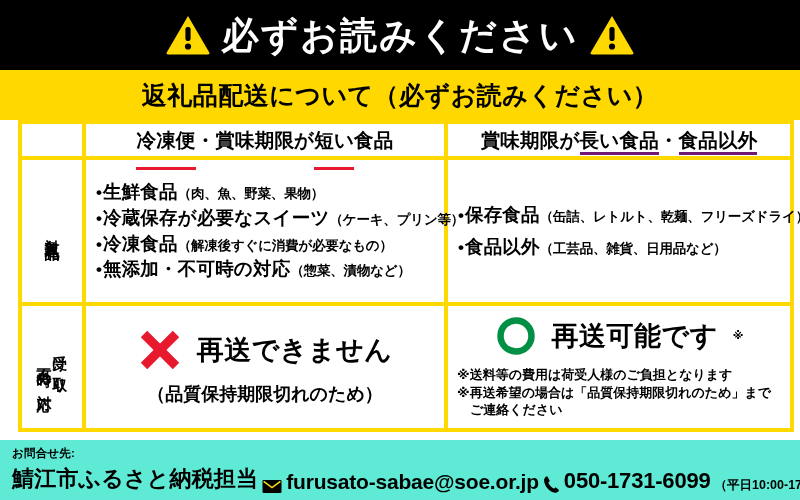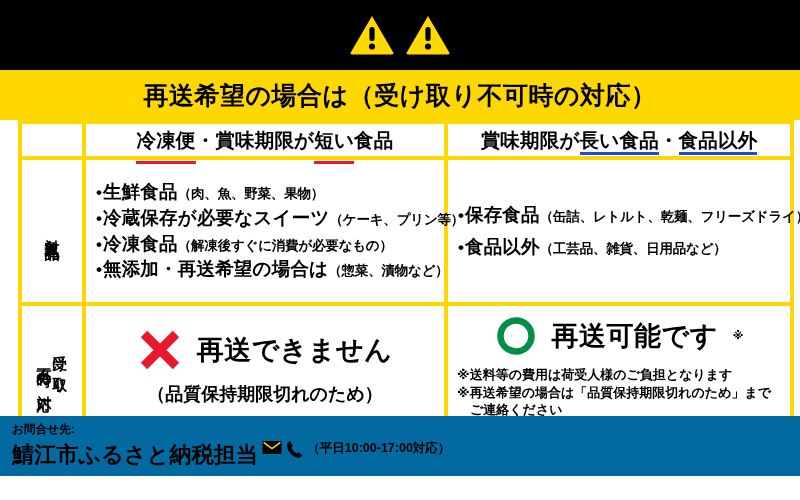--- a/index.html
+++ b/index.html
@@ -90,22 +90,22 @@
     text-align: center;
     padding: 9px 4px;
   }
   .hdr-text {
     font-size: 19.5px;
     font-weight: bold;
     color: #000;
     white-space: nowrap;
     letter-spacing: 0.2px;
   }
-  .u-red  { border-bottom: 3px solid #E8192C; padding-bottom: 10px; }
-  .u-green{ border-bottom: 3px solid #1d4ed8; padding-bottom: 1px; }
+  .u-red  { border-bottom: 3px solid #E8192C; padding-bottom: 16px; }
+  .u-green{ border-bottom: 3px solid #701a75; padding-bottom: 1px; }
 
   
   .vlabel {
     writing-mode: vertical-rl;
     text-orientation: upright;
     font-size: 15px;
     font-weight: bold;
     letter-spacing: 2px;
     line-height: 1.05;
     color: #000;
@@ -172,35 +172,35 @@
     font-weight: bold;
     color: #000;
     line-height: 1.35;
     white-space: nowrap;
   }
   .note-indent { padding-left: 13px; }
 
   
   .footer-band {
     position: absolute;
-    left: 0; top: 416px;
+    left: 0; top: 440px;
     width: 800px; height: 60px;
-    background: #0369a1;
+    background: #5eead4;
     padding: 6px 12px 0 12px;
     box-sizing: border-box;
   }
   .footer-label {
     font-size: 11.5px;
     font-weight: bold;
     color: #000;
     letter-spacing: 0.2px;
   }
   .footer-main {
     display: flex;
-    align-items: flex-start;
+    align-items: flex-end;
     gap: 4px;
     margin-top: 3px;
     white-space: nowrap;
   }
   .f-dept { font-size: 22px; font-weight: bold; color: #000; letter-spacing: 0.2px; }
   .f-mail { font-size: 21px; font-weight: bold; color: #000; letter-spacing: -0.2px; }
   .f-tel  { font-size: 22px; font-weight: bold; color: #000; letter-spacing: -0.2px; }
   .f-hours{ font-size: 12.5px; font-weight: bold; color: #000; }
   .ico { display: inline-block; line-height: 0; }
 </style>
@@ -210,31 +210,32 @@
 <div id="poster">
 
   <div class="header-band">
     <span class="warn-tri">
       <svg viewBox="0 0 46 42">
         <path d="M23 2 L44 38 Q45.5 40.5 42.5 40.5 L3.5 40.5 Q0.5 40.5 2 38 Z" fill="#FFD800"></path>
         <rect x="20.4" y="13" width="5.2" height="14" rx="2.2" fill="#000"></rect>
         <circle cx="23" cy="32.5" r="3.1" fill="#000"></circle>
       </svg>
     </span>
+    <span class="header-title">必ずお読みください</span>
     <span class="warn-tri">
       <svg viewBox="0 0 46 42">
         <path d="M23 2 L44 38 Q45.5 40.5 42.5 40.5 L3.5 40.5 Q0.5 40.5 2 38 Z" fill="#FFD800"></path>
         <rect x="20.4" y="13" width="5.2" height="14" rx="2.2" fill="#000"></rect>
         <circle cx="23" cy="32.5" r="3.1" fill="#000"></circle>
       </svg>
     </span>
   </div>
 
   <div class="subtitle-band">
-    <span class="subtitle-text">再送希望の場合は（受け取り不可時の対応）</span>
+    <span class="subtitle-text">返礼品配送について（必ずお読みください）</span>
   </div>
 
   <div class="table-wrap">
     <table class="tbl">
       <tbody>
           <tr>
         <td class="c-label"></td>
         <td class="c-left hdr-cell">
           <span class="hdr-text">
             <span class="u-red">冷凍便</span><span>・</span><span>賞味期限が</span><span class="u-red">短い</span><span>食品</span>
@@ -256,21 +257,21 @@
             <span class="bitem">
               <span class="bdot">•</span><span class="bmain">生鮮食品</span><span class="bsub">（肉、魚、野菜、果物）</span>
             </span>
             <span class="bitem">
               <span class="bdot">•</span><span class="bmain">冷蔵保存が必要なスイーツ</span><span class="bsub">（ケーキ、プリン等）</span>
             </span>
             <span class="bitem">
               <span class="bdot">•</span><span class="bmain">冷凍食品</span><span class="bsub">（解凍後すぐに消費が必要なもの）</span>
             </span>
             <span class="bitem">
-              <span class="bdot">•</span><span class="bmain">無添加・再送希望の場合は</span><span class="bsub">（惣菜、漬物など）</span>
+              <span class="bdot">•</span><span class="bmain">無添加・不可時の対応</span><span class="bsub">（惣菜、漬物など）</span>
             </span>
           </div>
         </td>
         <td class="c-right">
           <div class="blist blist-right">
             <span class="bitem">
               <span class="bdot">•</span><span class="bmain">保存食品</span><span class="bsub">（缶詰、レトルト、乾麺、フリーズドライ）</span>
             </span>
             <span class="bitem">
               <span class="bdot">•</span><span class="bmain">食品以外</span><span class="bsub">（工芸品、雑貨、日用品など）</span>
@@ -319,22 +320,24 @@
   <div class="footer-band">
     <div class="footer-label">お問合せ先:</div>
     <div class="footer-main">
       <span class="f-dept">鯖江市ふるさと納税担当</span>
       <span class="ico">
         <svg width="20" height="15" viewBox="0 0 20 15">
           <rect x="0.5" y="1" width="19" height="13" rx="1.2" fill="#000"></rect>
           <path d="M1.6 2.4 L10 8.6 L18.4 2.4" fill="none" stroke="#FFD800" stroke-width="1.6"></path>
         </svg>
       </span>
+      <span class="f-mail">furusato-sabae@soe.or.jp</span>
       <span class="ico">
         <svg width="17" height="19" viewBox="0 0 17 19">
           <path d="M4.3 1.2 C2.2 1.6 0.8 3.6 1.1 5.9 C1.9 11.3 5.9 16 11.1 17.6 C13.3 18.3 15.5 17.2 16 15.1 L12.6 12.2 C11.9 12.9 11.2 13.5 10.6 13.5 C8.6 12.5 6.2 9.9 5.4 7.8 C5.4 7.2 6.1 6.5 6.8 5.9 Z" fill="#000"></path>
         </svg>
       </span>
+      <span class="f-tel">050-1731-6099</span>
       <span class="f-hours">（平日10:00-17:00対応）</span>
     </div>
   </div>
 
 </div>
 
 </body></html>

